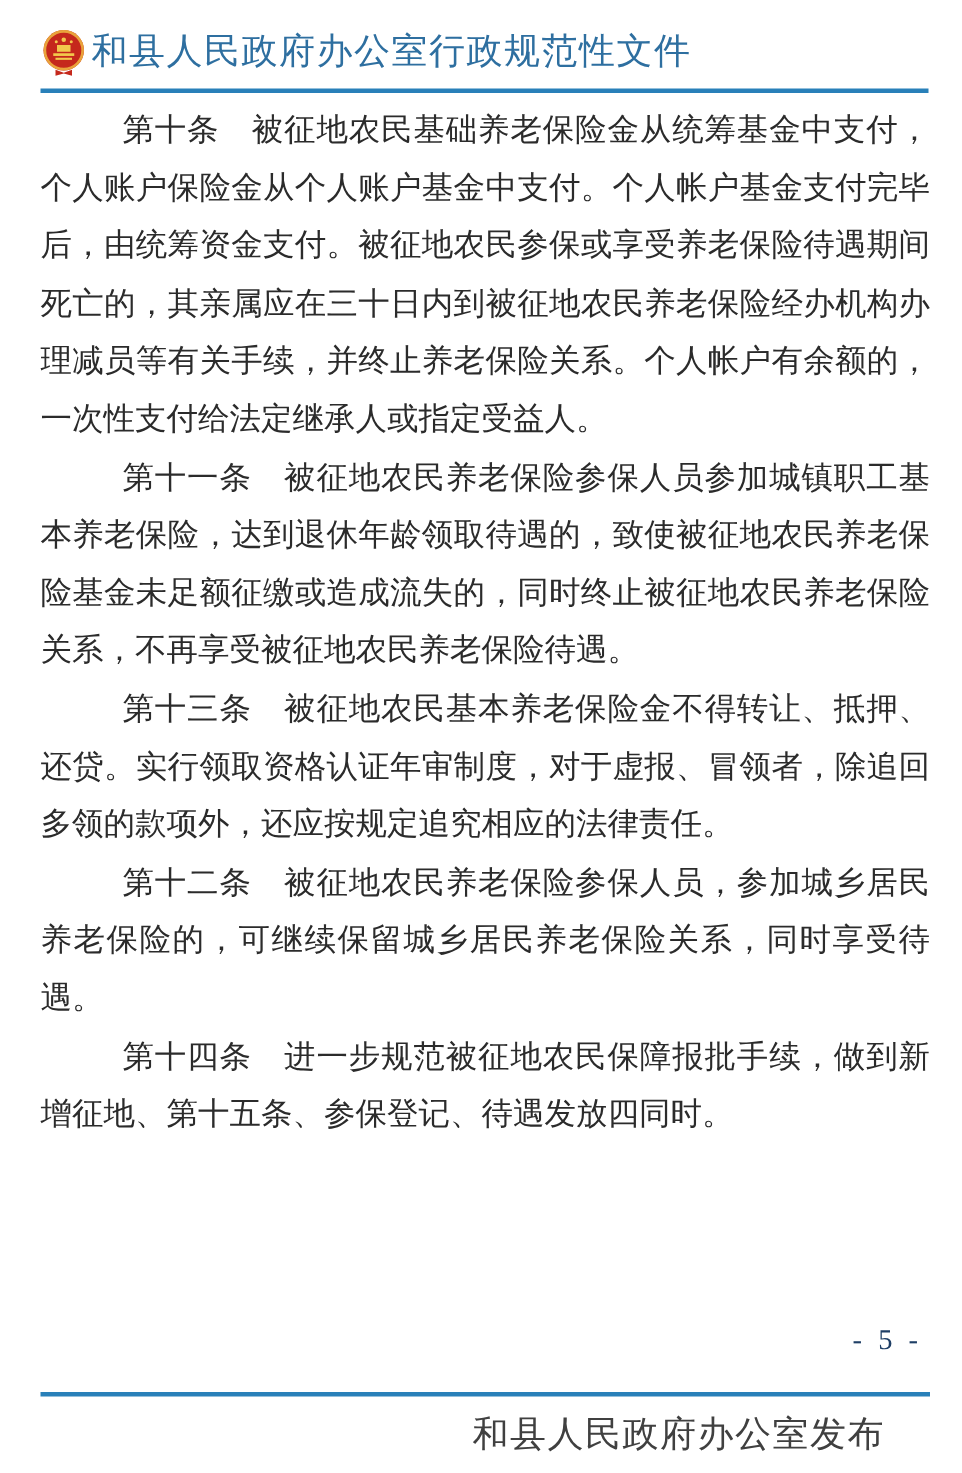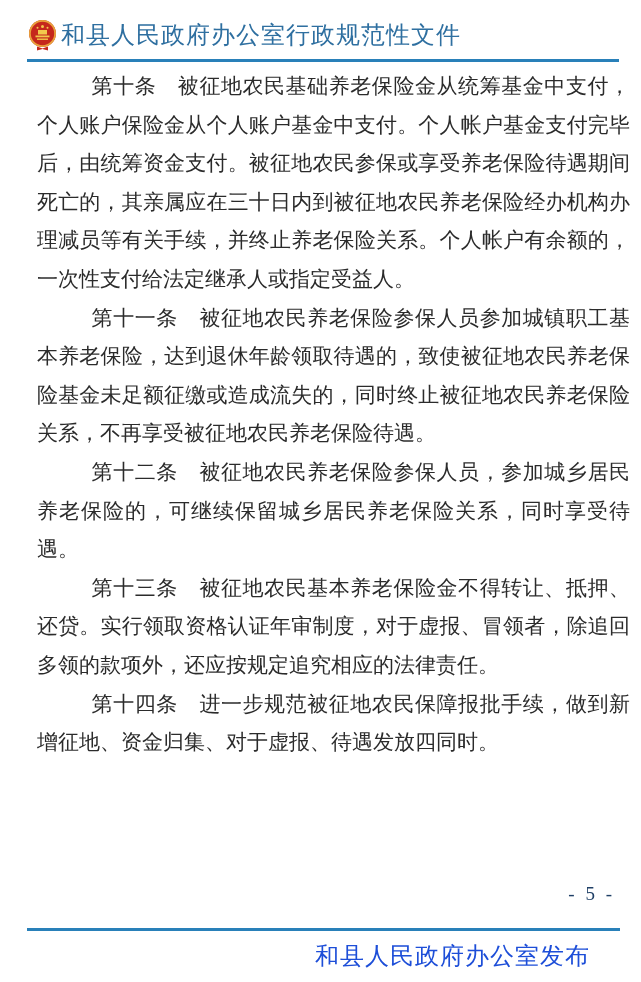--- a/index.html
+++ b/index.html
@@ -20,42 +20,42 @@
     font-size:24px;font-weight:400;color:#2e6fa0;
     letter-spacing:1px;white-space:nowrap;line-height:33px;
   }
   .header-rule{
     position:absolute;top:59px;left:27px;width:592px;height:3px;
     background:#2980b9;
   }
 
   
   .content{
-    position:absolute;top:67px;left:37px;width:593px;
+    position:absolute;top:67px;left:27px;width:593px;
   }
   .content p{
     margin:0;padding:0;
     font-size:21px;line-height:38.6px;
     color:#2b2b2b;
     text-align:justify;text-justify:inter-ideograph;
     text-indent:2.6em;
   }
 
   
   .page-number{
     position:absolute;top:883px;right:26px;
     font-size:19px;color:#1f3f66;letter-spacing:3px;white-space:pre;
   }
   .footer-rule{
     position:absolute;top:928px;left:27px;width:593px;height:3px;
     background:#2980b9;
   }
   .publisher{
     position:absolute;top:940px;right:51px;
-    font-size:24px;color:#1d4ed8;letter-spacing:1px;white-space:nowrap;
+    font-size:24px;color:#404040;letter-spacing:1px;white-space:nowrap;
   }
 </style>
 </head>
 <body>
 
 <div class="page">
 
   <div class="header">
     <svg class="emblem" viewBox="0 0 31 33" xmlns="http://www.w3.org/2000/svg">
       <circle cx="15.5" cy="14.5" r="13.5" fill="#c5281c"></circle>
@@ -69,23 +69,23 @@
       <path d="M10 27.5 L15.5 29.5 L21 27.5 L21 31.5 L15.5 30 L10 31.5 Z" fill="#c5281c"></path>
     </svg>
     <span class="header-title">和县人民政府办公室行政规范性文件</span>
   </div>
 
   <div class="header-rule"></div>
 
   <div class="content">
     <p>第十条　被征地农民基础养老保险金从统筹基金中支付，个人账户保险金从个人账户基金中支付。个人帐户基金支付完毕后，由统筹资金支付。被征地农民参保或享受养老保险待遇期间死亡的，其亲属应在三十日内到被征地农民养老保险经办机构办理减员等有关手续，并终止养老保险关系。个人帐户有余额的，一次性支付给法定继承人或指定受益人。</p>
     <p>第十一条　被征地农民养老保险参保人员参加城镇职工基本养老保险，达到退休年龄领取待遇的，致使被征地农民养老保险基金未足额征缴或造成流失的，同时终止被征地农民养老保险关系，不再享受被征地农民养老保险待遇。</p>
+    <p>第十三条　被征地农民基本养老保险金不得转让、抵押、还贷。实行领取资格认证年审制度，对于虚报、冒领者，除追回多领的款项外，还应按规定追究相应的法律责任。</p>
     <p>第十二条　被征地农民养老保险参保人员，参加城乡居民养老保险的，可继续保留城乡居民养老保险关系，同时享受待遇。</p>
-    <p>第十三条　被征地农民基本养老保险金不得转让、抵押、还贷。实行领取资格认证年审制度，对于虚报、冒领者，除追回多领的款项外，还应按规定追究相应的法律责任。</p>
-    <p>第十四条　进一步规范被征地农民保障报批手续，做到新增征地、资金归集、对于虚报、待遇发放四同时。</p>
+    <p>第十四条　进一步规范被征地农民保障报批手续，做到新增征地、第十五条、参保登记、待遇发放四同时。</p>
   </div>
 
   <div class="page-number">- 5 -</div>
 
   <div class="footer-rule"></div>
 
   <div class="publisher">和县人民政府办公室发布</div>
 
 </div>
 

